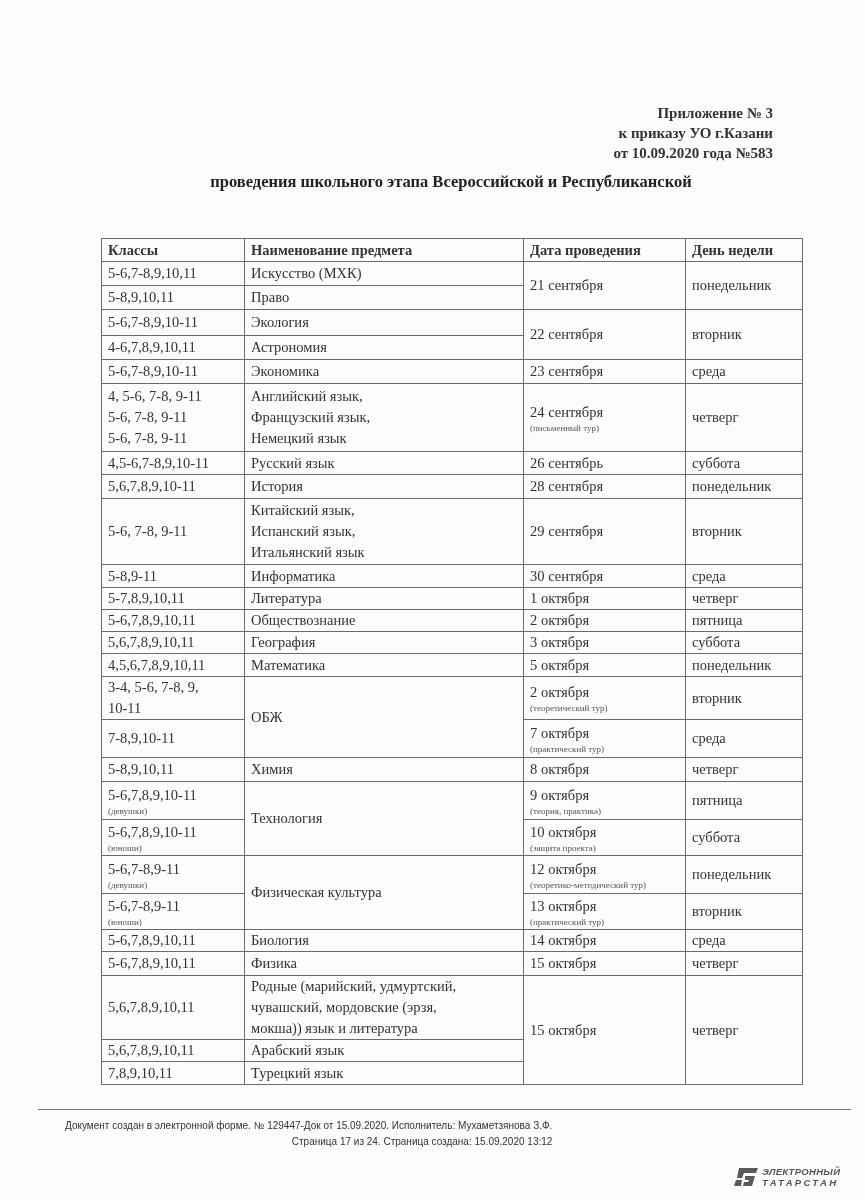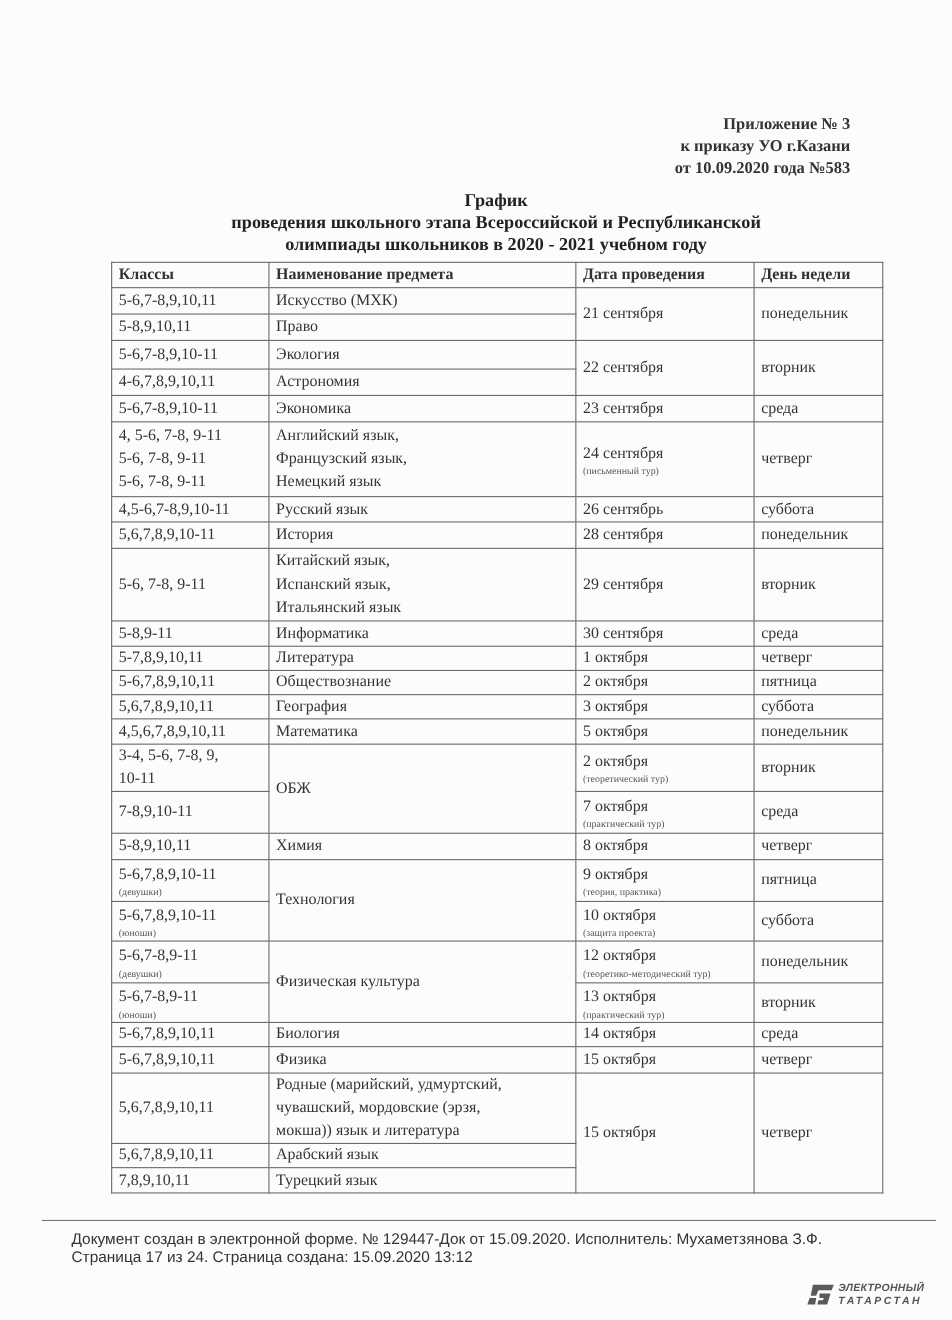--- a/index.html
+++ b/index.html
@@ -14,39 +14,37 @@
     border-collapse: collapse; table-layout: fixed; font-size: 14.5px; color: #333;
   }
   table.sched td, table.sched th {
     border: 1.3px solid #6a6a6a; padding: 0 6px; vertical-align: middle; text-align: left;
     line-height: 21px; overflow: hidden;
   }
   table.sched th { font-weight: bold; font-size: 14.5px; color: #333; height: 22px; }
   .note { display: block; font-size: 9px; line-height: 11px; color: #555; }
   .line { display: block; }
   .footer-rule { position: absolute; left: 38px; right: 14px; top: 1109px; border-top: 1.5px solid #777; }
-  .footer { position: absolute; left: 65px; top: 1118px; font-family: "Liberation Sans", sans-serif; font-size: 14px; line-height: 16px; color: #333; }
+  .footer { position: absolute; left: 65px; top: 1118px; font-family: "Liberation Sans", sans-serif; font-size: 10px; line-height: 16px; color: #333; text-align: right; }
   .logo { position: absolute; left: 733px; top: 1166px; display: flex; align-items: center; gap: 3px; }
   .logo-mark { width: 26px; height: 22px; position: relative; }
   .logo-text { font-family: "Liberation Sans", sans-serif; font-style: italic; font-weight: bold; font-size: 9.5px; line-height: 11px; color: #555; letter-spacing: 0.3px; }
   .logo-text .l2 { letter-spacing: 2.3px; }
 </style>
 </head>
 <body>
 
 <div class="appendix">
   <span class="line">Приложение № 3</span>
   <span class="line">к приказу УО г.Казани</span>
   <span class="line">от 10.09.2020 года №583</span>
 </div>
 
 <div class="title">
-  <span class="line">График</span>
   <span class="line">проведения школьного этапа Всероссийской и Республиканской</span>
-  <span class="line">олимпиады школьников в 2020 - 2021 учебном году</span>
 </div>
 
 <table class="sched">
   <colgroup>
     <col style="width:143px">
       <col style="width:279px">
       <col style="width:162px">
       <col style="width:117px">
   </colgroup>
   <thead>

